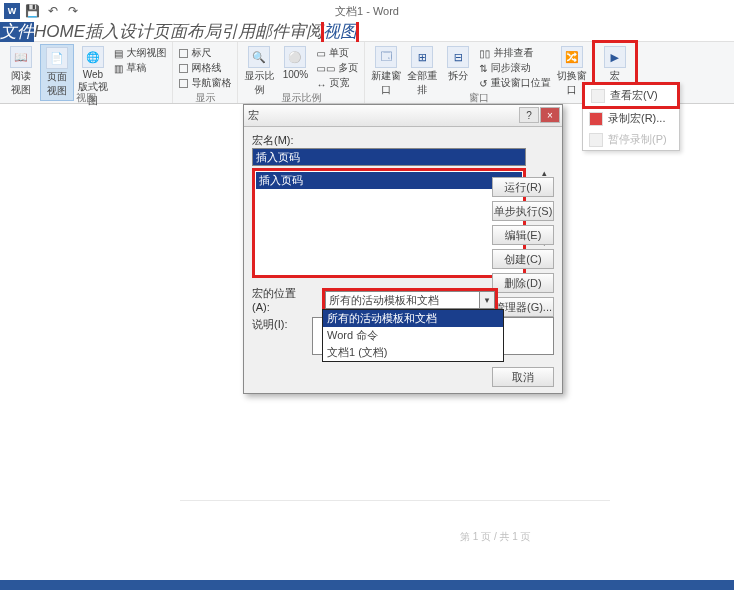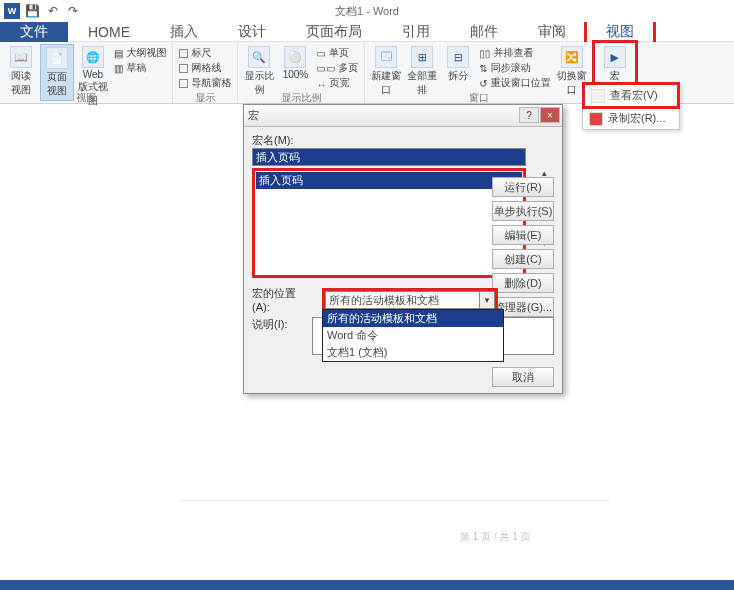--- a/index.html
+++ b/index.html
@@ -5,21 +5,21 @@
   * { box-sizing: border-box; margin: 0; padding: 0; font-family: "Microsoft YaHei", Arial, sans-serif; }
   body { width: 734px; height: 590px; background: #fff; overflow: hidden; font-size: 11px; color: #444; position: relative; }
 
   .titlebar { height: 22px; background: #fff; display: flex; align-items: center; position: relative; }
   .qat { display: flex; align-items: center; gap: 6px; padding-left: 4px; }
   .qat .wicon { width: 16px; height: 16px; background: #2b579a; color:#fff; display:flex; align-items:center; justify-content:center; font-size:9px; font-weight:bold;}
   .qat .glyph { width:14px; height:14px; display:flex; align-items:center; justify-content:center; font-size:12px; color:#555;}
   .doc-title { position:absolute; left:50%; transform:translateX(-50%); color:#666; font-size:11px;}
 
   .menubar { height: 20px; display:flex; align-items:center; border-bottom:1px solid #e0e0e0;}
-  .tab { padding: 3px 20px; font-size:14px; color:#555; cursor:pointer;}
+  .tab { padding: 3px 0; font-size:17px; color:#555; cursor:pointer;font-style:italic;}
   .tab.file { background:#2b579a; color:#fff;}
   .tab.active { color:#2b579a;}
   .hl-red { outline:3px solid #e02020; outline-offset:-1px;}
 
   .ribbon { height: 62px; background:#f5f6f7; border-bottom:1px solid #d0d0d0; display:flex; position:relative;}
   .group { display:flex; flex-direction:column; align-items:center; padding:2px 4px; border-right:1px solid #e4e4e4;}
   .group-body { display:flex; align-items:flex-start; gap:2px; height:46px;}
   .group-label { font-size:10px; color:#777; margin-top:1px;}
   .bigbtn { width:34px; display:flex; flex-direction:column; align-items:center; gap:1px; padding:2px 2px; font-size:10px; text-align:center;}
   .bigbtn .ic { width:22px; height:22px; background:#e8eef7; border:1px solid #c5d3e6; display:flex;align-items:center;justify-content:center;font-size:11px;color:#2b579a;}
@@ -213,20 +213,24 @@
 
 <div class="macro-menu">
   <div class="mi hl-red2" style="margin:-1px">
       <div class="ic2"></div>
       <span>查看宏(V)</span>
     </div>
   <div class="mi">
       <div class="ic2" style="background:#d44"></div>
       <span>录制宏(R)...</span>
     </div>
+  <div class="mi disabled">
+      <div class="ic2"></div>
+      <span>暂停录制(P)</span>
+    </div>
 </div>
 
 <div class="dialog">
   <div class="dlg-title">
     <span>宏</span>
     <div class="winbtns">
       <div class="wb">?</div>
       <div class="wb close">×</div>
     </div>
   </div>

